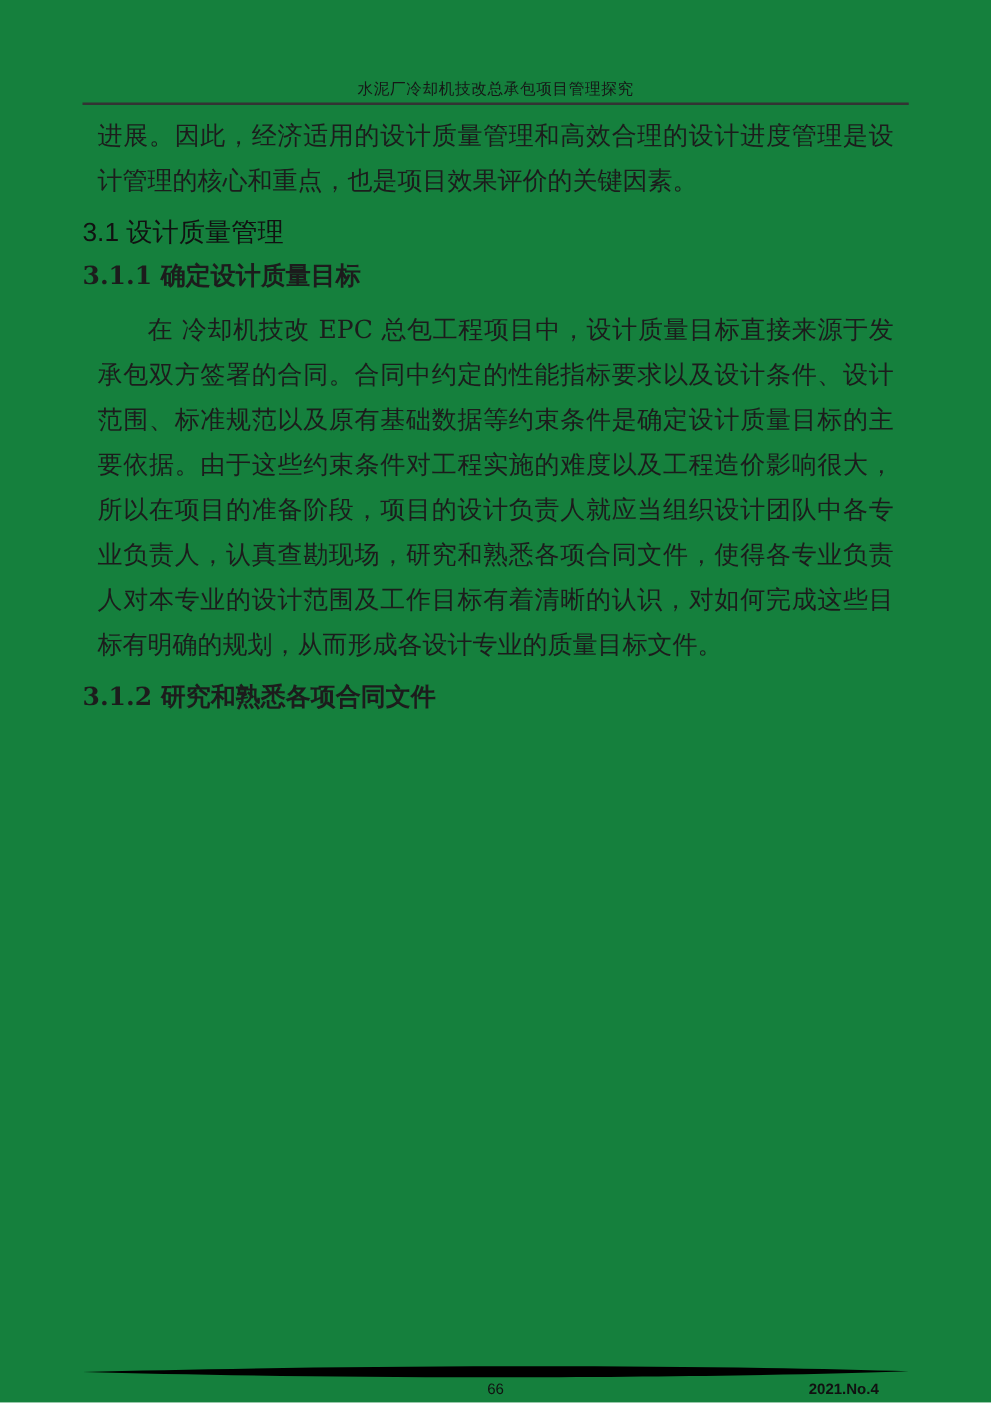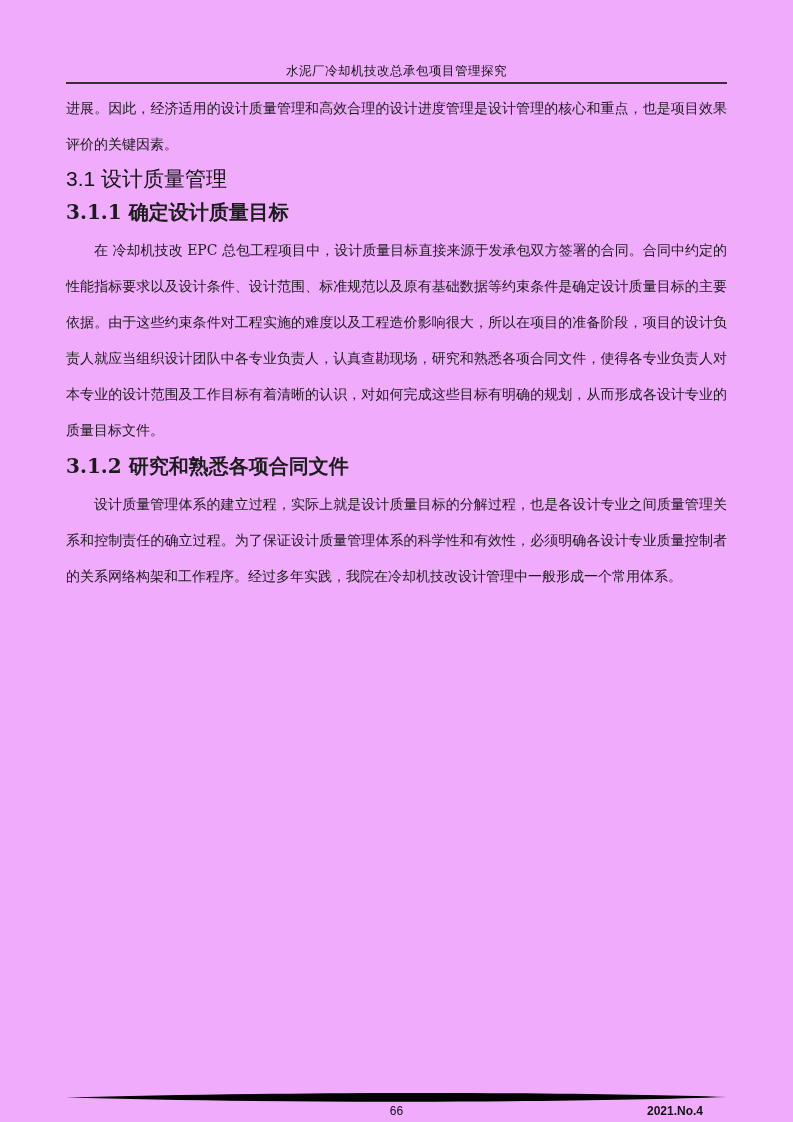--- a/index.html
+++ b/index.html
@@ -4,21 +4,21 @@
 <style>
   html, body {
     margin: 0;
     padding: 0;
     background: #ffffff;
   }
   .page {
     position: relative;
     width: 793px;
     height: 1122px;
-    background: #f0abfc;
+    background: #15803d;
     overflow: hidden;
     font-family: "DejaVu Serif", "Liberation Serif", serif;
     color: #1c1c1c;
   }
   .content {
     padding: 0 66px;
   }
   .running-title {
     padding-top: 62px;
     text-align: center;
@@ -27,22 +27,22 @@
     letter-spacing: 0.5px;
     color: #161616;
   }
   .header-rule {
     border: none;
     height: 2px;
     background: #333333;
     margin: 3px 0 0 0;
   }
   p.body-par {
-    margin: 0;
-    font-size: 14px;
+    margin: 12px;
+    font-size: 20px;
     line-height: 36px;
     text-align: justify;
     text-justify: inter-ideograph;
     color: #1c1c1c;
   }
   p.continuation {
     margin-top: 6px;
     text-indent: 0;
   }
   p.indented {
@@ -110,21 +110,20 @@
 
       <h2 class="sec-heading">3.1 设计质量管理</h2>
 
 
       <h3 class="subsec-heading">3.1.1 确定设计质量目标</h3>
 
       <p class="body-par indented">在 冷却机技改 EPC 总包工程项目中，设计质量目标直接来源于发承包双方签署的合同。合同中约定的性能指标要求以及设计条件、设计范围、标准规范以及原有基础数据等约束条件是确定设计质量目标的主要依据。由于这些约束条件对工程实施的难度以及工程造价影响很大，所以在项目的准备阶段，项目的设计负责人就应当组织设计团队中各专业负责人，认真查勘现场，研究和熟悉各项合同文件，使得各专业负责人对本专业的设计范围及工作目标有着清晰的认识，对如何完成这些目标有明确的规划，从而形成各设计专业的质量目标文件。</p>
 
       <h3 class="subsec-heading">3.1.2 研究和熟悉各项合同文件</h3>
 
-      <p class="body-par indented">设计质量管理体系的建立过程，实际上就是设计质量目标的分解过程，也是各设计专业之间质量管理关系和控制责任的确立过程。为了保证设计质量管理体系的科学性和有效性，必须明确各设计专业质量控制者的关系网络构架和工作程序。经过多年实践，我院在冷却机技改设计管理中一般形成一个常用体系。</p>
     </main>
   </div>
 
   <footer class="page-footer">
     <svg class="footer-bar-svg" viewBox="0 0 661 11" preserveAspectRatio="none" aria-hidden="true">
       <path d="M0,5.5
                C 90,3.2 210,1.2 340,1.0
                C 470,0.8 590,2.6 661,5.0
                C 590,7.6 470,9.6 340,9.8
                C 210,10.0 90,7.8 0,5.5 Z" fill="#000000"></path>

